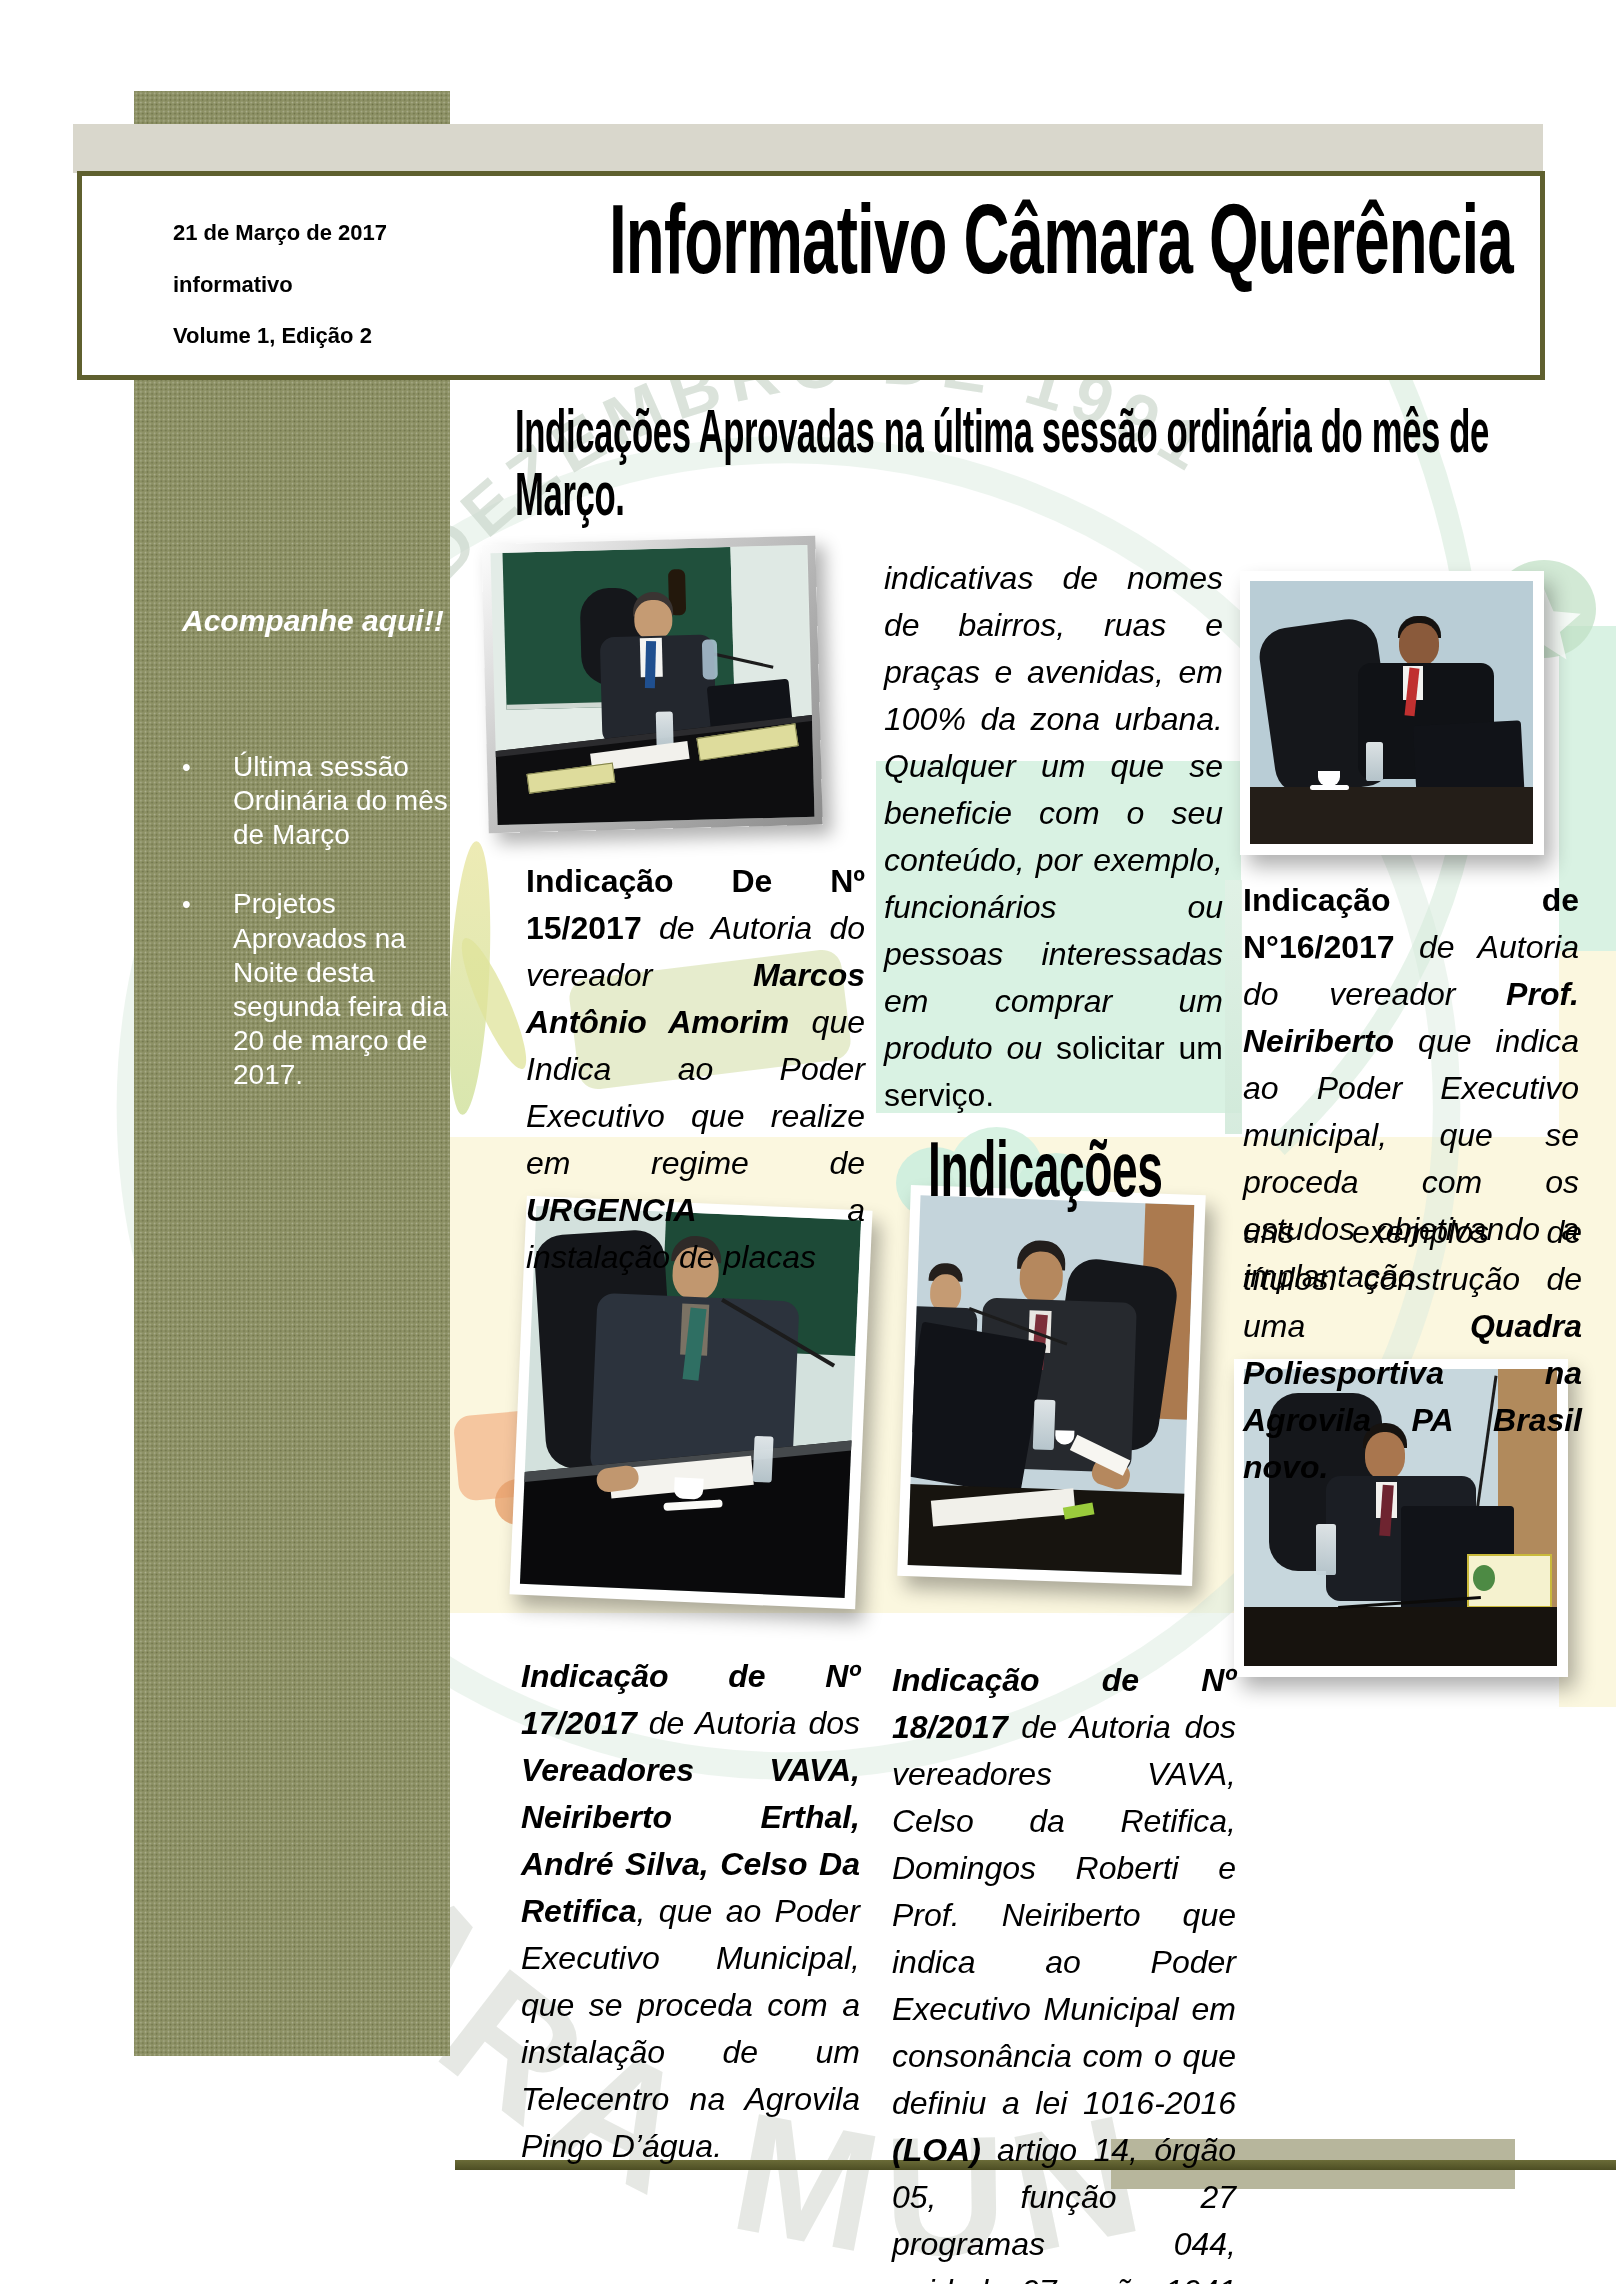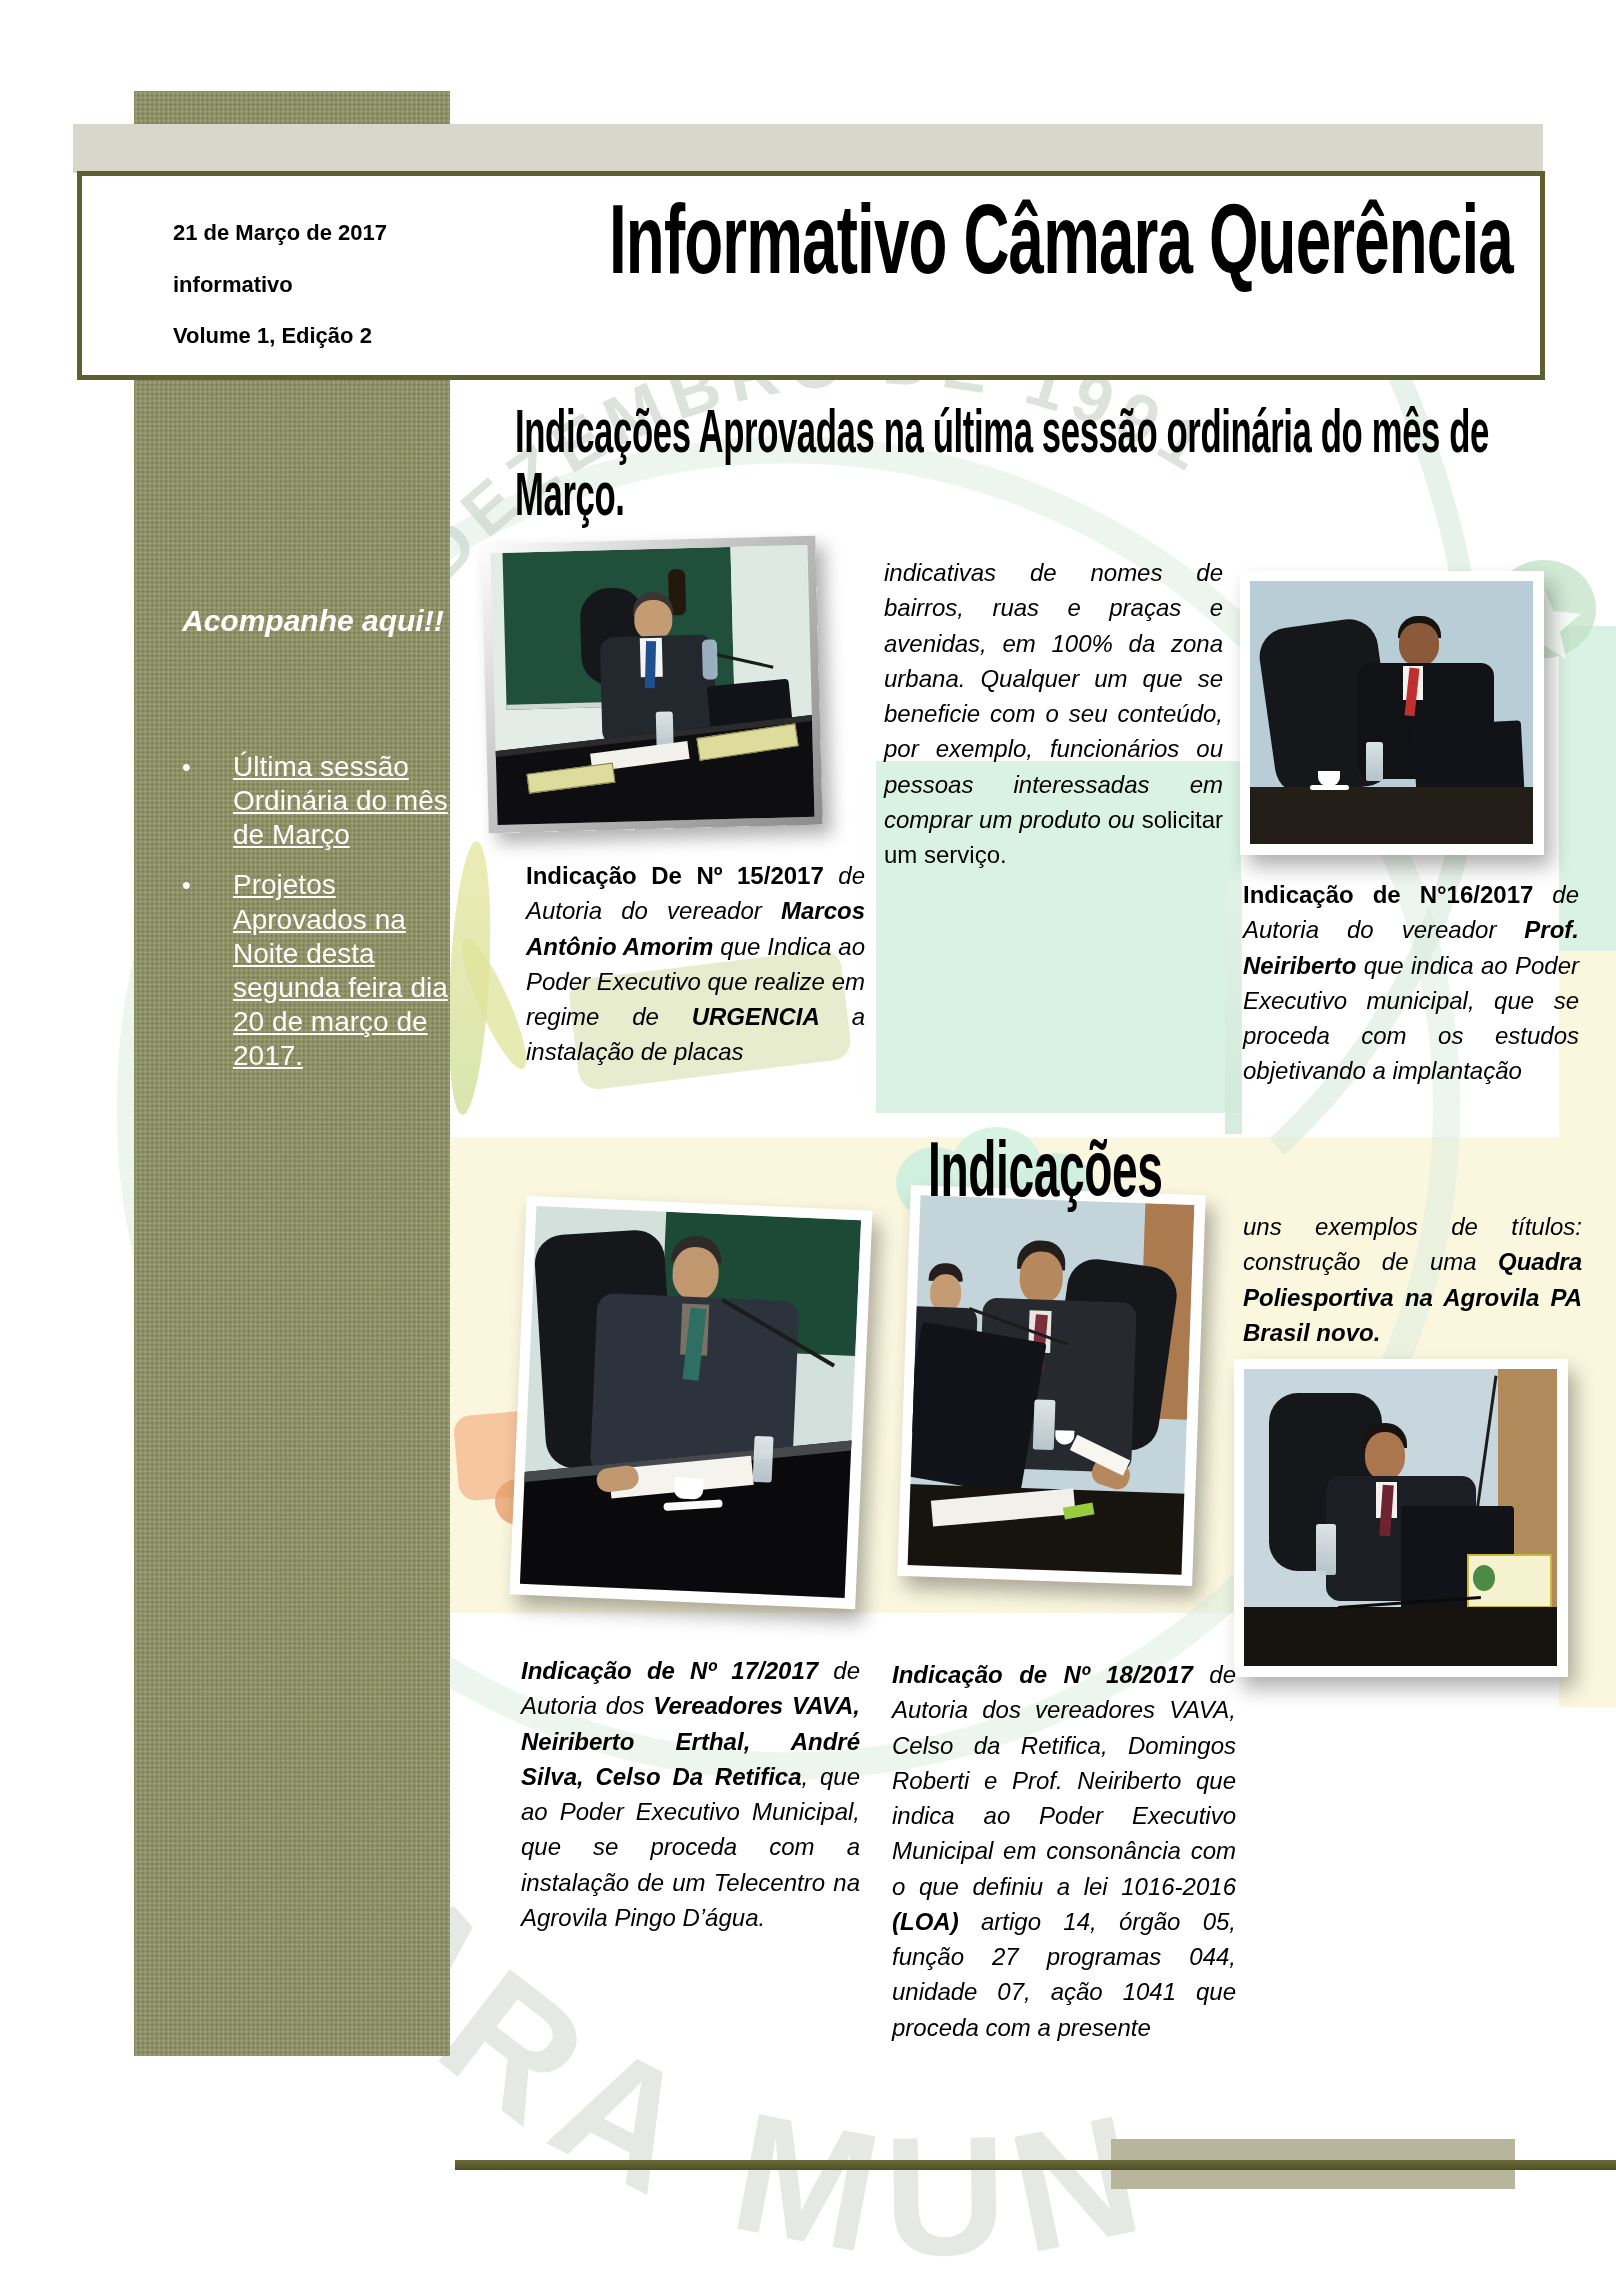--- a/index.html
+++ b/index.html
@@ -22,26 +22,26 @@
   
   .headline-wrap{left:515px;top:399px;z-index:7;}
   .headline-cond{width:1818px;font-size:62px;line-height:1.02;font-weight:700;
     transform:scaleX(.56);transform-origin:0 0;letter-spacing:-0.7px;}
   .section-wrap{left:928px;top:1131px;z-index:7;white-space:nowrap;}
   .section-cond{font-size:77px;line-height:1;transform:scaleX(.60);letter-spacing:-0.7px;}
   
   .sidebar-content{left:182px;top:603px;width:267px;z-index:8;color:#ffffff;}
   .sidebar-head{font-size:30px;font-weight:700;font-style:italic;line-height:1.2;}
   .sidebar-list{list-style:none;margin:111px 0 0 0;padding:0;font-size:28px;line-height:1.22;}
-  .sidebar-list li{margin:0 0 16px 0;padding-left:51px;text-indent:-51px;text-decoration:underline;}
+  .sidebar-list li{margin:0 0 35px 0;padding-left:51px;text-indent:-51px;}
   .sidebar-list .dot{display:inline-block;width:51px;text-indent:0;font-size:25px;}
   
   .block{position:absolute;z-index:1;}
   
-  .body-txt{position:absolute;z-index:9;font-size:24px;line-height:1.47;text-align:justify;}
+  .body-txt{position:absolute;z-index:9;font-size:32px;line-height:1.47;text-align:justify;}
   .b{font-weight:700;}
   .i{font-style:italic;}
   .bi{font-weight:700;font-style:italic;}
   
   .photo{position:absolute;z-index:6;box-shadow:7.8px 11.7px 19.5px rgba(0,0,0,.32);}
   .frame-white{background:#fff;padding:10.4px;}
   .frame-bevel{background:linear-gradient(135deg,#fdfdfd,#c6c6c6 40%,#8c8c8c);padding:8.5px;
     box-shadow:9px 10.4px 17px rgba(0,0,0,.30);}
   .scene{position:relative;width:100%;height:100%;overflow:hidden;}
   .chair{background:#15171b;border-radius:29px;}

